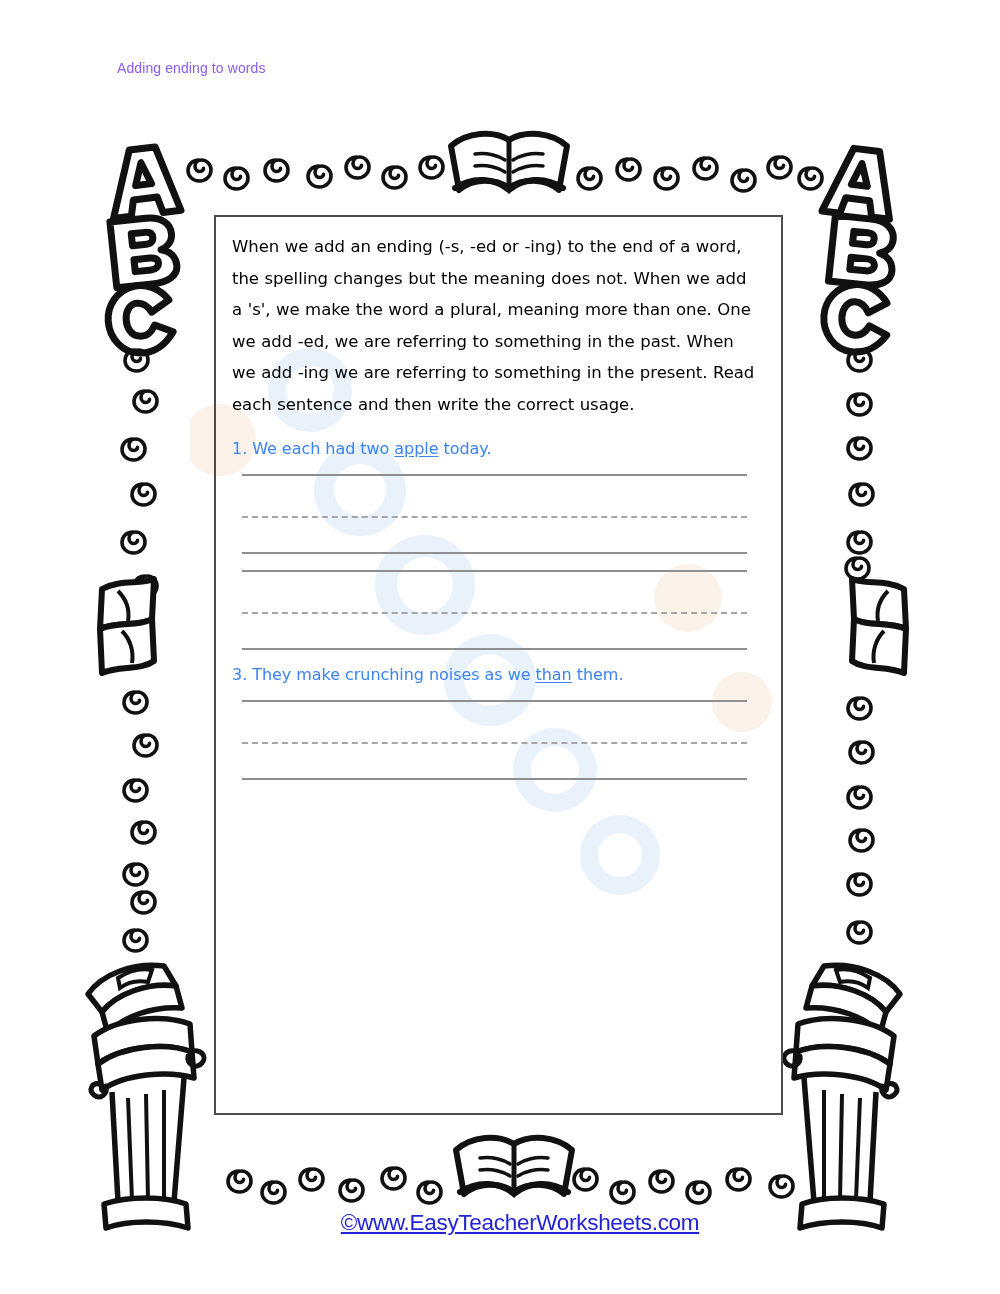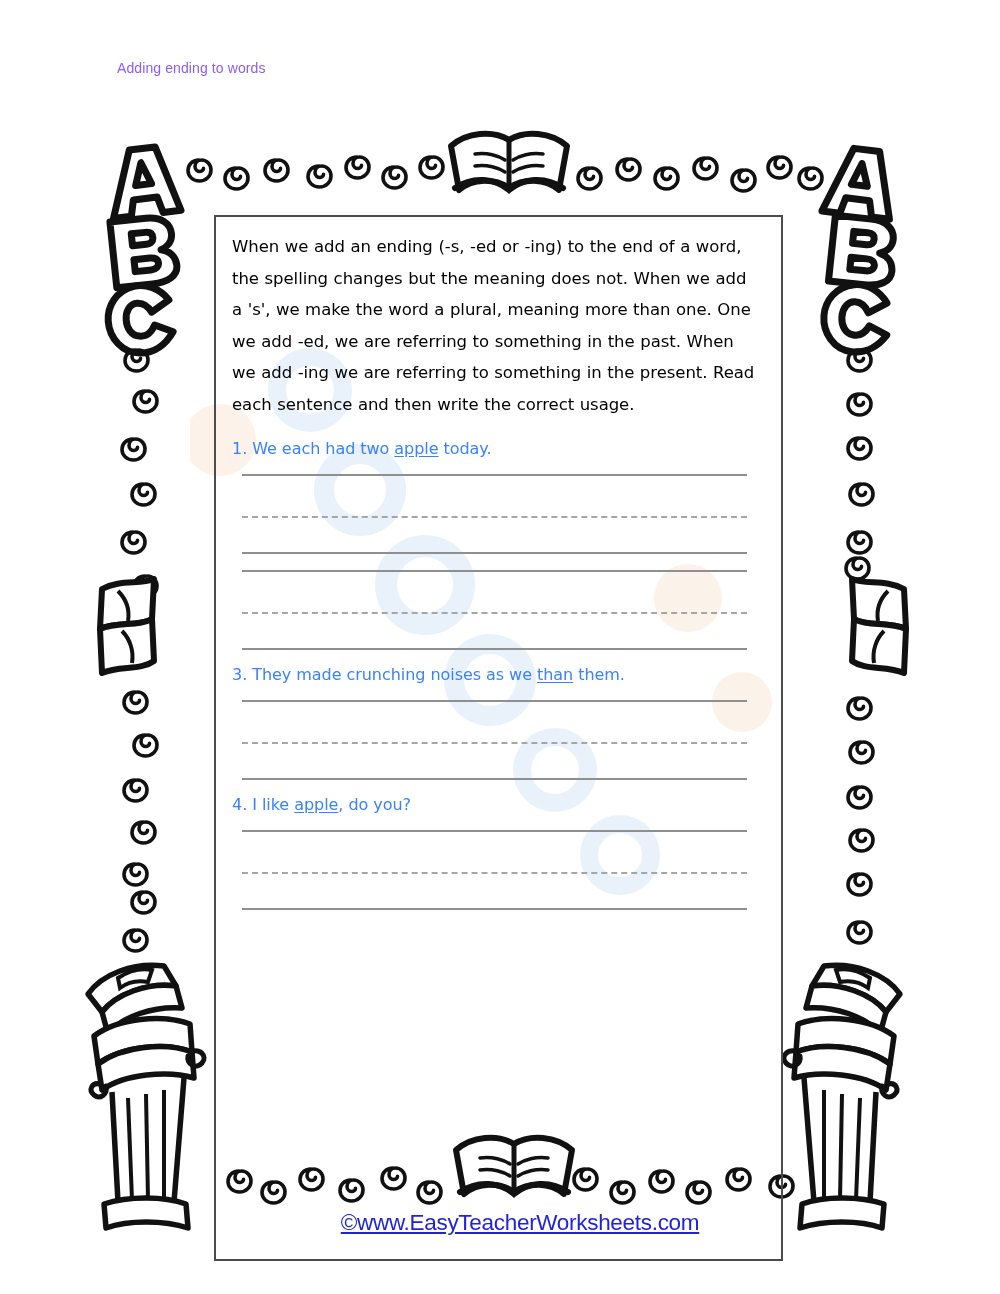--- a/index.html
+++ b/index.html
@@ -48,21 +48,21 @@
     z-index: 2;
     pointer-events: none;
   }
 
   
   .worksheet-box {
     position: absolute;
     left: 214px;
     top: 215px;
     width: 569px;
-    height: 1046px;
+    height: 900px;
     box-sizing: border-box;
     border: 2px solid #4c4c4c;
     background: transparent;
     z-index: 3;
   }
 
   .box-inner {
     position: relative;
     padding: 14px 24px 0 16px;
     box-sizing: border-box;
@@ -339,35 +339,27 @@
 
     <div class="qblock">
       <div class="rules">
         <div class="rule-solid top"></div>
         <div class="rule-dashed"></div>
         <div class="rule-solid bottom"></div>
       </div>
     </div>
 
     <div class="qblock">
-      <p class="question"><span>3.</span><span> They made crunching noises as we </span><u>than</u><span> them.</span></p>
+      <p class="question"><span>3.</span><span> They make crunching noises as we </span><u>than</u><span> them.</span></p>
       <div class="rules">
         <div class="rule-solid top"></div>
         <div class="rule-dashed"></div>
         <div class="rule-solid bottom"></div>
       </div>
     </div>
 
-    <div class="qblock">
-      <p class="question"><span>4.</span><span> I like </span><u>apple</u><span>, do you?</span></p>
-      <div class="rules">
-        <div class="rule-solid top"></div>
-        <div class="rule-dashed"></div>
-        <div class="rule-solid bottom"></div>
-      </div>
-    </div>
 
   </div>
 </div>
 
 <div class="footer-link">
   <a href="#">©www.EasyTeacherWorksheets.com</a>
 </div>
 
 </body></html>

